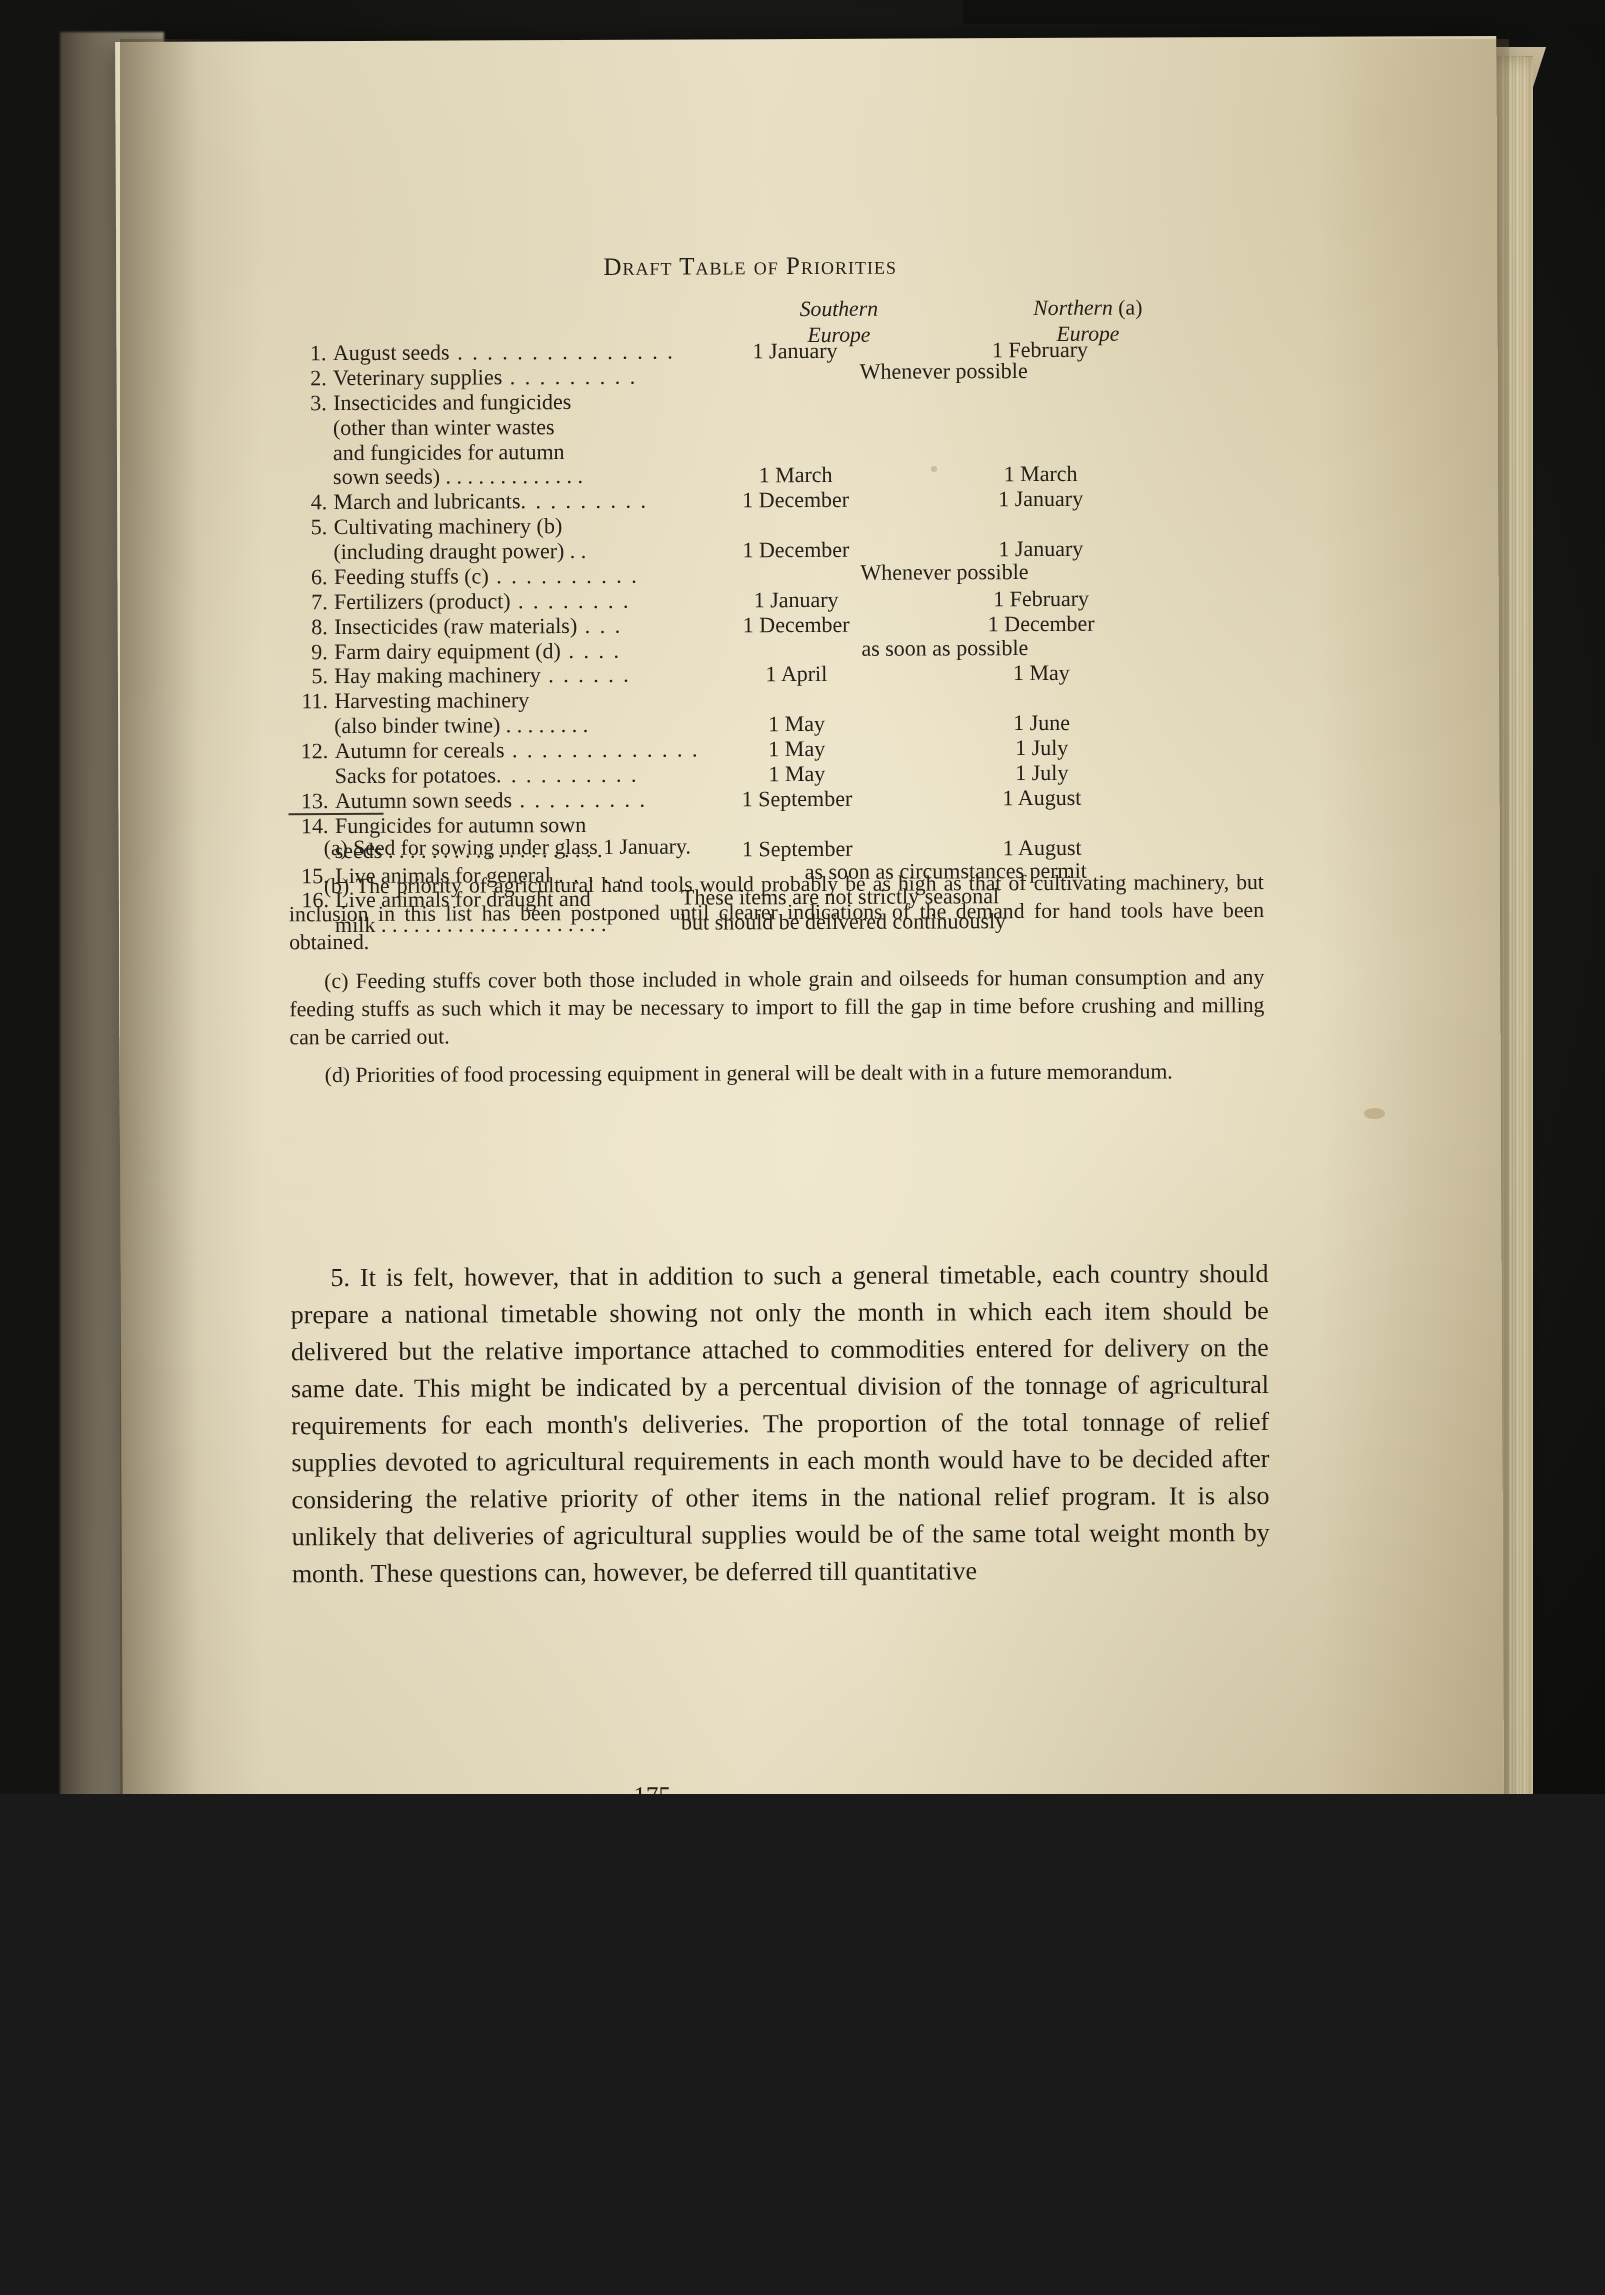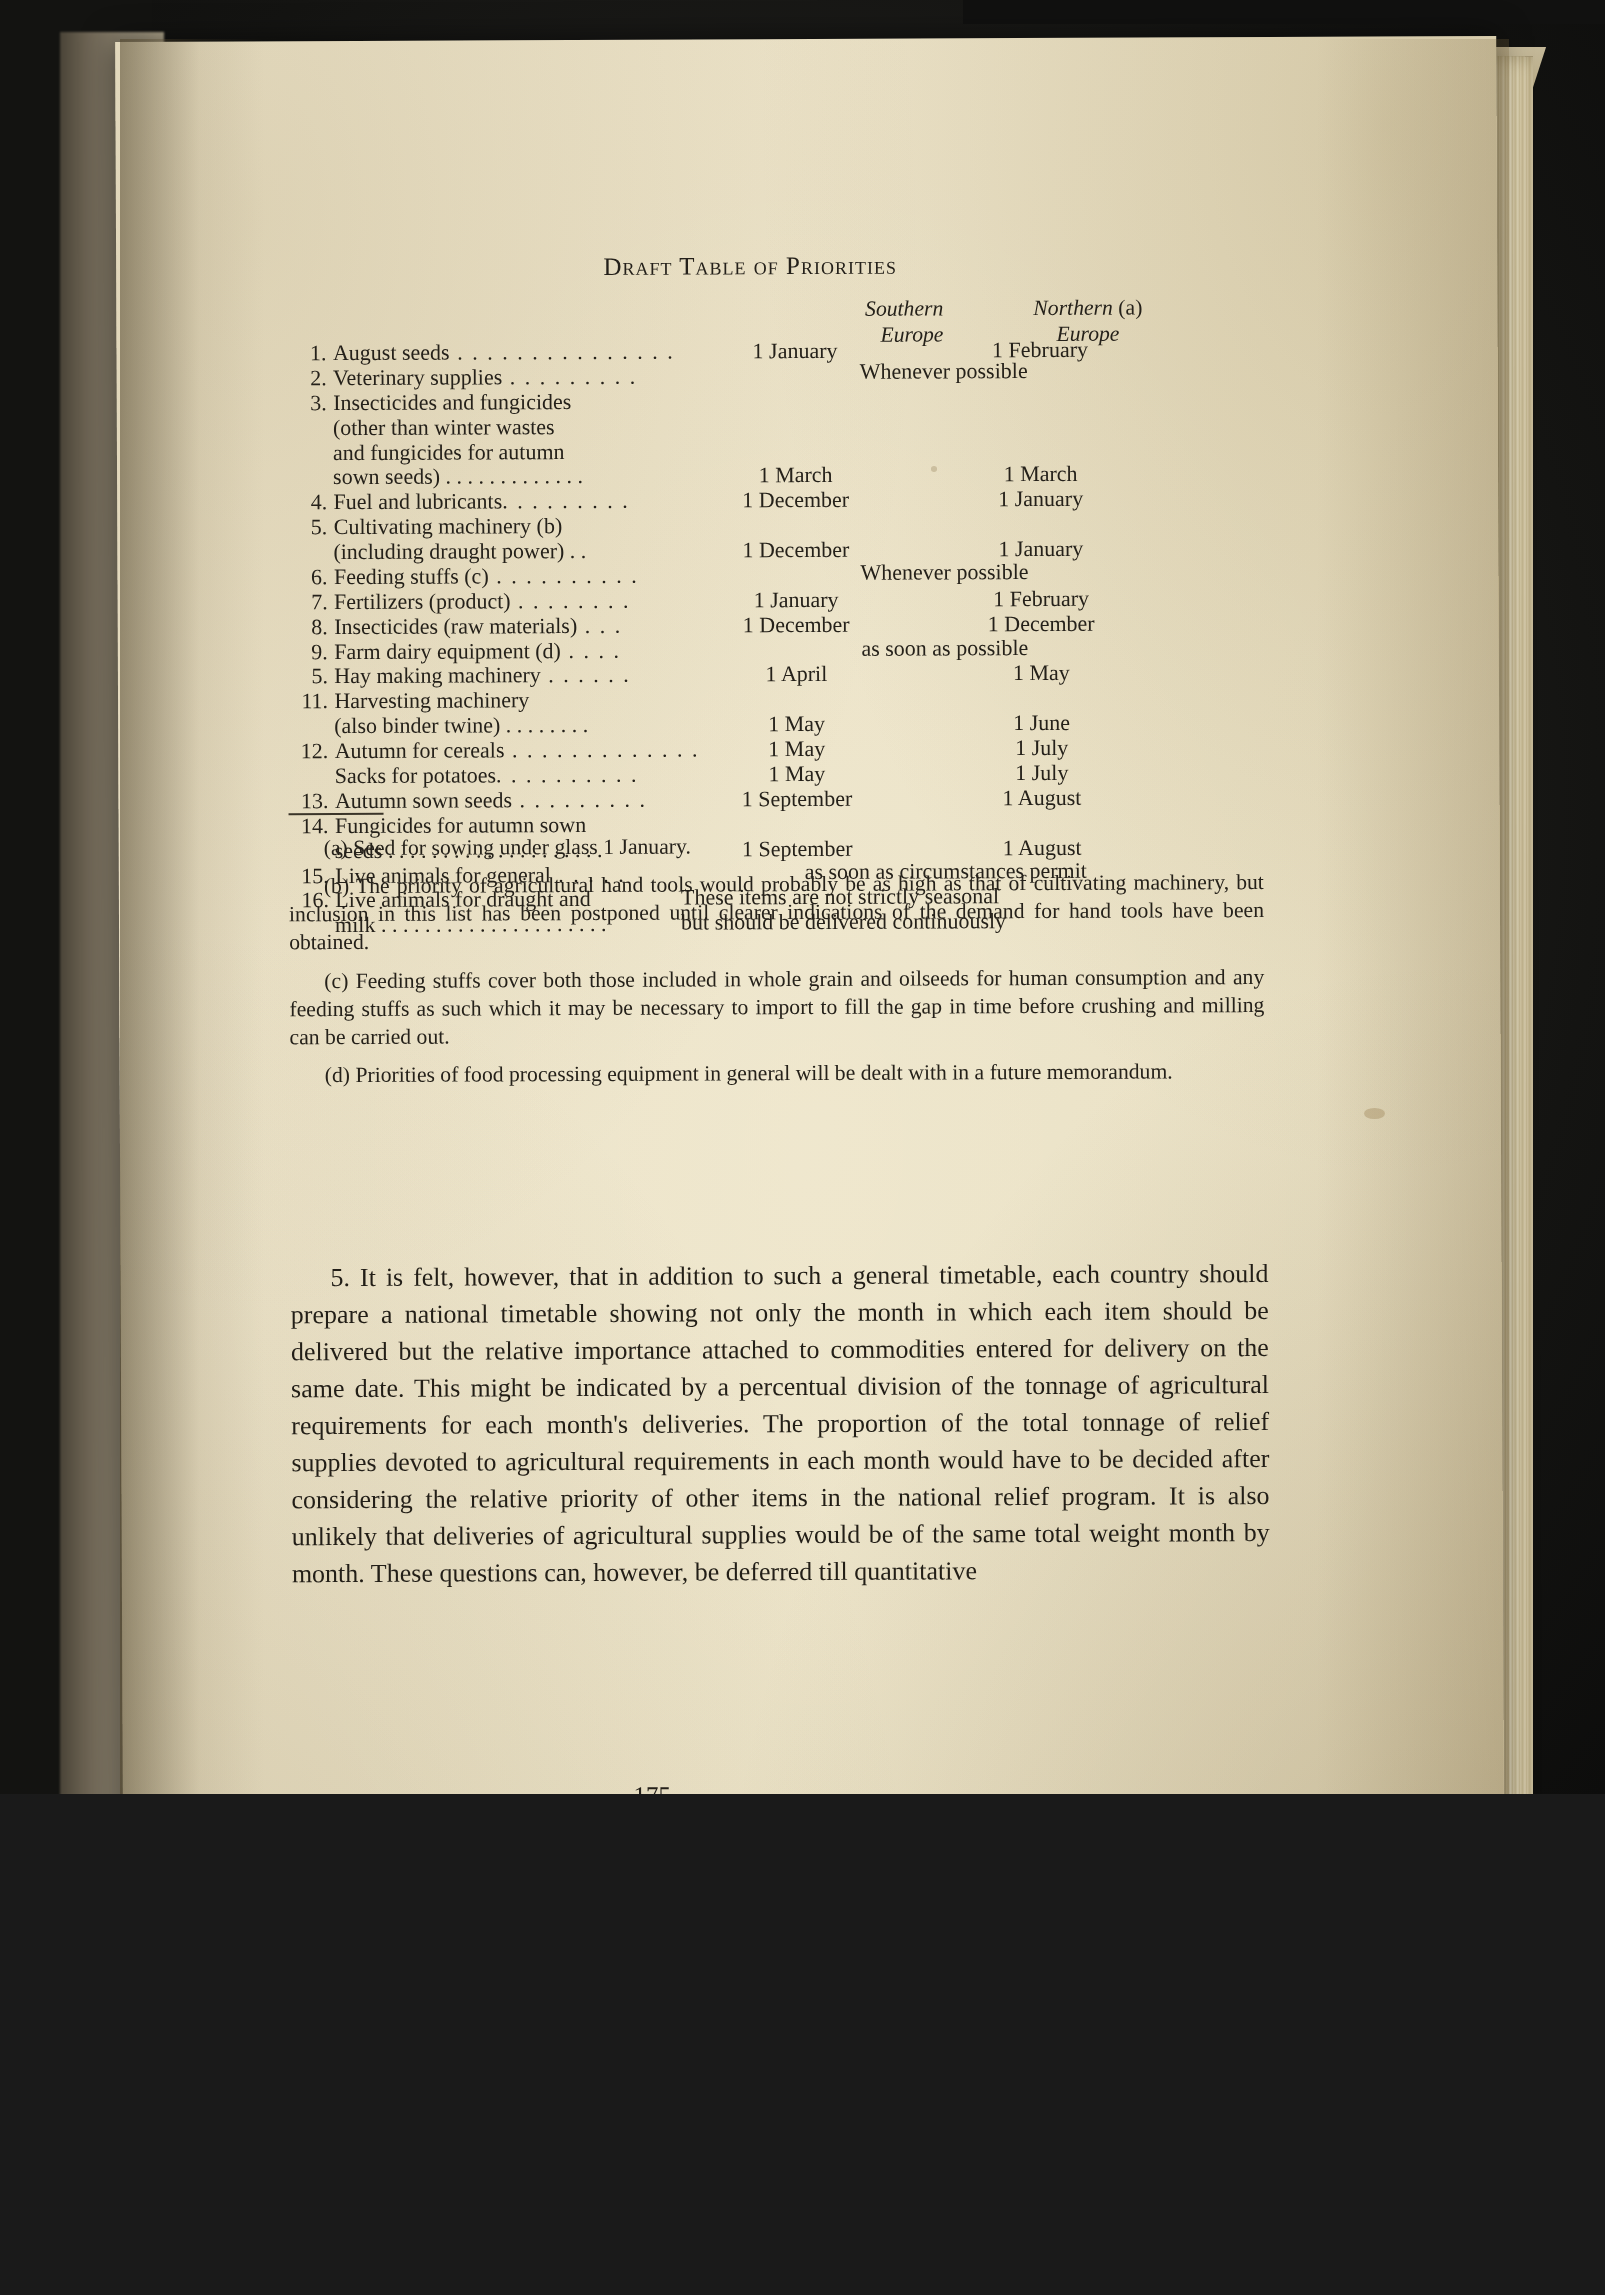--- a/index.html
+++ b/index.html
@@ -136,21 +136,21 @@
 
   
   .col-head {
     position: absolute;
     font-style: italic;
     font-size: 21.7px;
     text-align: center;
     line-height: 1.22;
     color: #25211a;
   }
-  #col-south { left: 618px; top: 257px; width: 209px; text-align: right; }
+  #col-south { left: 618px; top: 257px; width: 209px; }
   #col-north { left: 839px; top: 257px; width: 265px; }
   .col-head .note { font-style: normal; }
 
   
   .list {
     position: absolute;
     left: 173px;
     top: 299px;
     width: 409px;
     font-size: 22px;
@@ -281,21 +281,21 @@
         <span class="sub">(other than winter wastes</span>
       </div>
       <div class="li" style="top:100px">
         <span class="sub">and fungicides for autumn</span>
       </div>
       <div class="li" style="top:124px">
         <span class="sub">sown seeds)  . . . . . . . . . . . . .</span>
       </div>
 
       <div class="li" style="top:149px">
-        <span class="num">4.</span><span>Fuel and lubricants</span><span class="dots">. . . . . . . . .</span>
+        <span class="num">4.</span><span>March and lubricants</span><span class="dots">. . . . . . . . .</span>
       </div>
 
       <div class="li" style="top:174px">
         <span class="num">5.</span><span>Cultivating machinery (b)</span>
       </div>
       <div class="li" style="top:199px">
         <span class="sub">(including draught power) . .</span>
       </div>
 
       <div class="li" style="top:224px">

